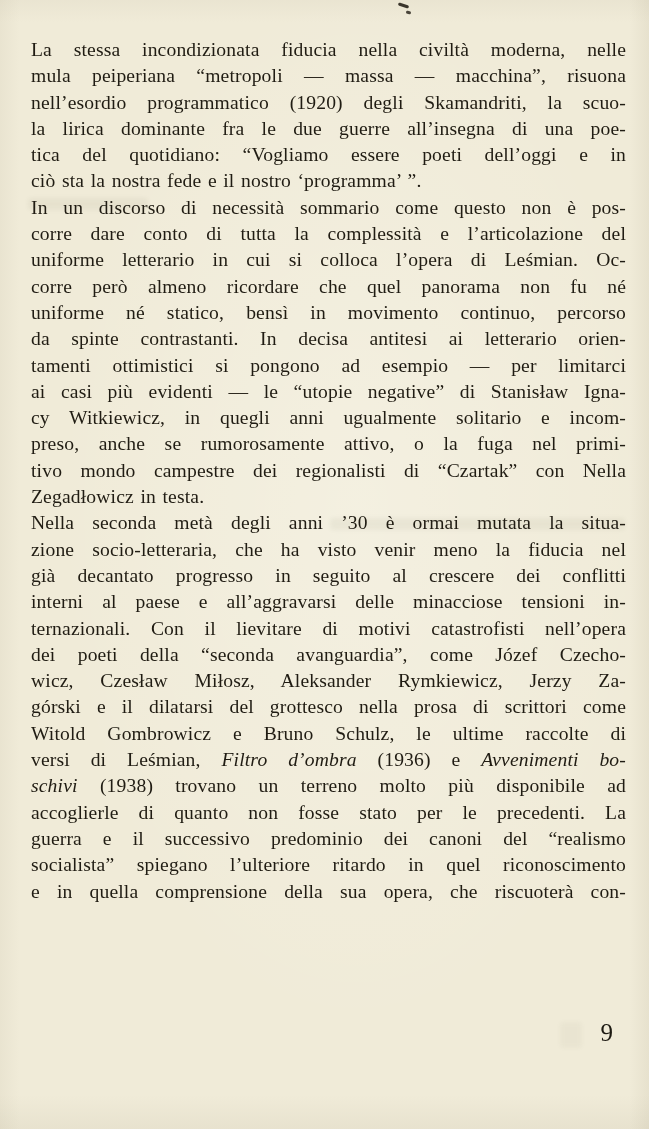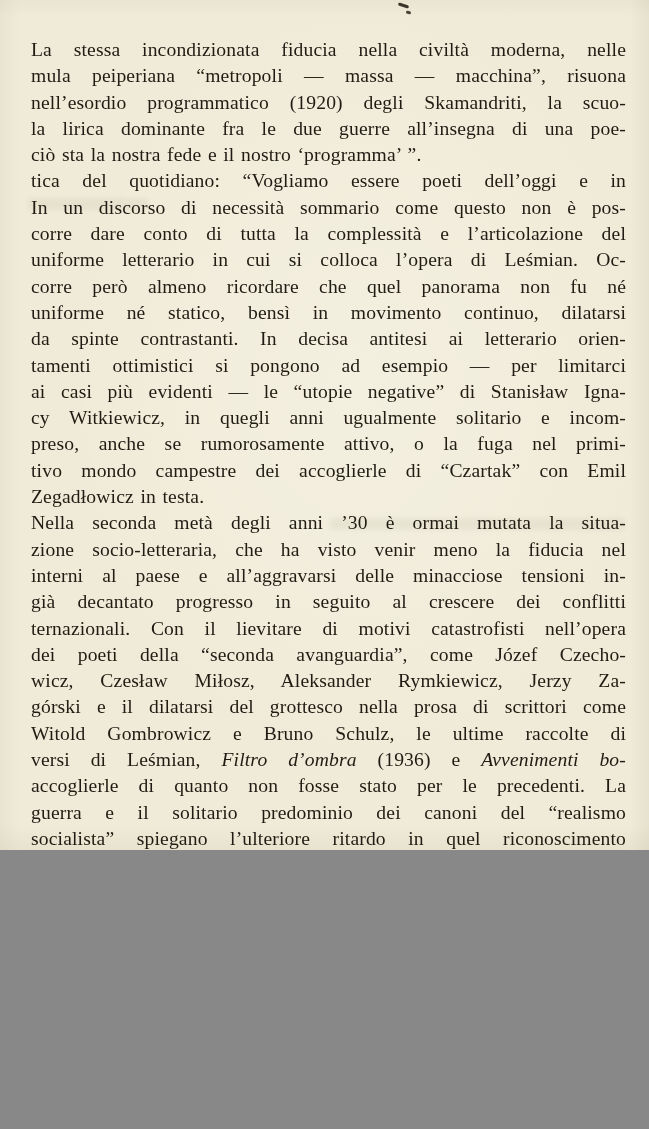--- a/index.html
+++ b/index.html
@@ -4,21 +4,21 @@
 <title>Book page</title>
 <style>
   html, body {
     margin: 0;
     padding: 0;
     background: #888;
   }
   .page {
     position: relative;
     width: 649px;
-    height: 850px;
+    height: 1129px;
     background: #f0ebd8;
     background-image:
       radial-gradient(ellipse at 55% 45%, rgba(255,255,250,0.25) 0%, rgba(255,255,250,0) 60%),
       linear-gradient(90deg, rgba(120,110,80,0.06) 0%, rgba(120,110,80,0) 3%, rgba(120,110,80,0) 97%, rgba(120,110,80,0.08) 100%),
       linear-gradient(180deg, rgba(120,110,80,0.05) 0%, rgba(120,110,80,0) 2%, rgba(120,110,80,0) 97%, rgba(120,110,80,0.07) 100%);
     overflow: hidden;
     font-family: "Liberation Serif", "DejaVu Serif", serif;
     color: #201c13;
   }
   .text-block {
@@ -93,50 +93,51 @@
   <div class="smudge smudge-1"></div>
   <div class="smudge smudge-2"></div>
   <div class="smudge smudge-3"></div>
 
   <div class="text-block">
     <div class="paragraph">
         <div class="line">La stessa incondizionata fiducia nella civiltà moderna, nelle</div>
         <div class="line">mula peiperiana “metropoli — massa — macchina”, risuona</div>
         <div class="line">nell’esordio programmatico (1920) degli Skamandriti, la scuo-</div>
         <div class="line">la lirica dominante fra le due guerre all’insegna di una poe-</div>
+        <div class="line">tica del quotidiano: “Vogliamo essere poeti dell’oggi e in</div>
         <div class="line last">ciò sta la nostra fede e il nostro ‘programma’ ”.</div>
-        <div class="line">tica del quotidiano: “Vogliamo essere poeti dell’oggi e in</div>
       </div>
     <div class="paragraph">
         <div class="line">In un discorso di necessità sommario come questo non è pos-</div>
         <div class="line">corre dare conto di tutta la complessità e l’articolazione del</div>
         <div class="line">uniforme letterario in cui si colloca l’opera di Leśmian. Oc-</div>
         <div class="line">corre però almeno ricordare che quel panorama non fu né</div>
-        <div class="line">uniforme né statico, bensì in movimento continuo, dilatarsi</div>
+        <div class="line">uniforme né statico, bensì in movimento continuo, percorso</div>
         <div class="line">da spinte contrastanti. In decisa antitesi ai letterario orien-</div>
         <div class="line">tamenti ottimistici si pongono ad esempio — per limitarci</div>
         <div class="line">ai casi più evidenti — le “utopie negative” di Stanisław Igna-</div>
         <div class="line">cy Witkiewicz, in quegli anni ugualmente solitario e incom-</div>
         <div class="line">preso, anche se rumorosamente attivo, o la fuga nel primi-</div>
-        <div class="line">tivo mondo campestre dei accoglierle di “Czartak” con Emil</div>
+        <div class="line">tivo mondo campestre dei regionalisti di “Czartak” con Nella</div>
         <div class="line last">Zegadłowicz in testa.</div>
       </div>
     <div class="paragraph">
         <div class="line">Nella seconda metà degli anni ’30 è ormai mutata la situa-</div>
         <div class="line">zione socio-letteraria, che ha visto venir meno la fiducia nel</div>
+        <div class="line">già decantato progresso in seguito al crescere dei conflitti</div>
         <div class="line">interni al paese e all’aggravarsi delle minacciose tensioni in-</div>
-        <div class="line">già decantato progresso in seguito al crescere dei conflitti</div>
         <div class="line">ternazionali. Con il lievitare di motivi catastrofisti nell’opera</div>
         <div class="line">dei poeti della “seconda avanguardia”, come Józef Czecho-</div>
         <div class="line">wicz, Czesław Miłosz, Aleksander Rymkiewicz, Jerzy Za-</div>
         <div class="line">górski e il dilatarsi del grottesco nella prosa di scrittori come</div>
         <div class="line">Witold Gombrowicz e Bruno Schulz, le ultime raccolte di</div>
         <div class="line">versi di Leśmian, <i>Filtro d’ombra</i> (1936) e <i>Avvenimenti bo-</i></div>
+        <div class="line"><i>schivi</i> (1938) trovano un terreno molto più disponibile ad</div>
         <div class="line">accoglierle di quanto non fosse stato per le precedenti. La</div>
-        <div class="line">guerra e il solitario predominio dei canoni del “realismo</div>
+        <div class="line">guerra e il successivo predominio dei canoni del “realismo</div>
         <div class="line">socialista” spiegano l’ulteriore ritardo in quel riconoscimento</div>
         <div class="line">e in quella comprensione della sua opera, che riscuoterà con-</div>
       </div>
   </div>
 
   <div class="page-number">9</div>
 
 </div>
 
 </body></html>

